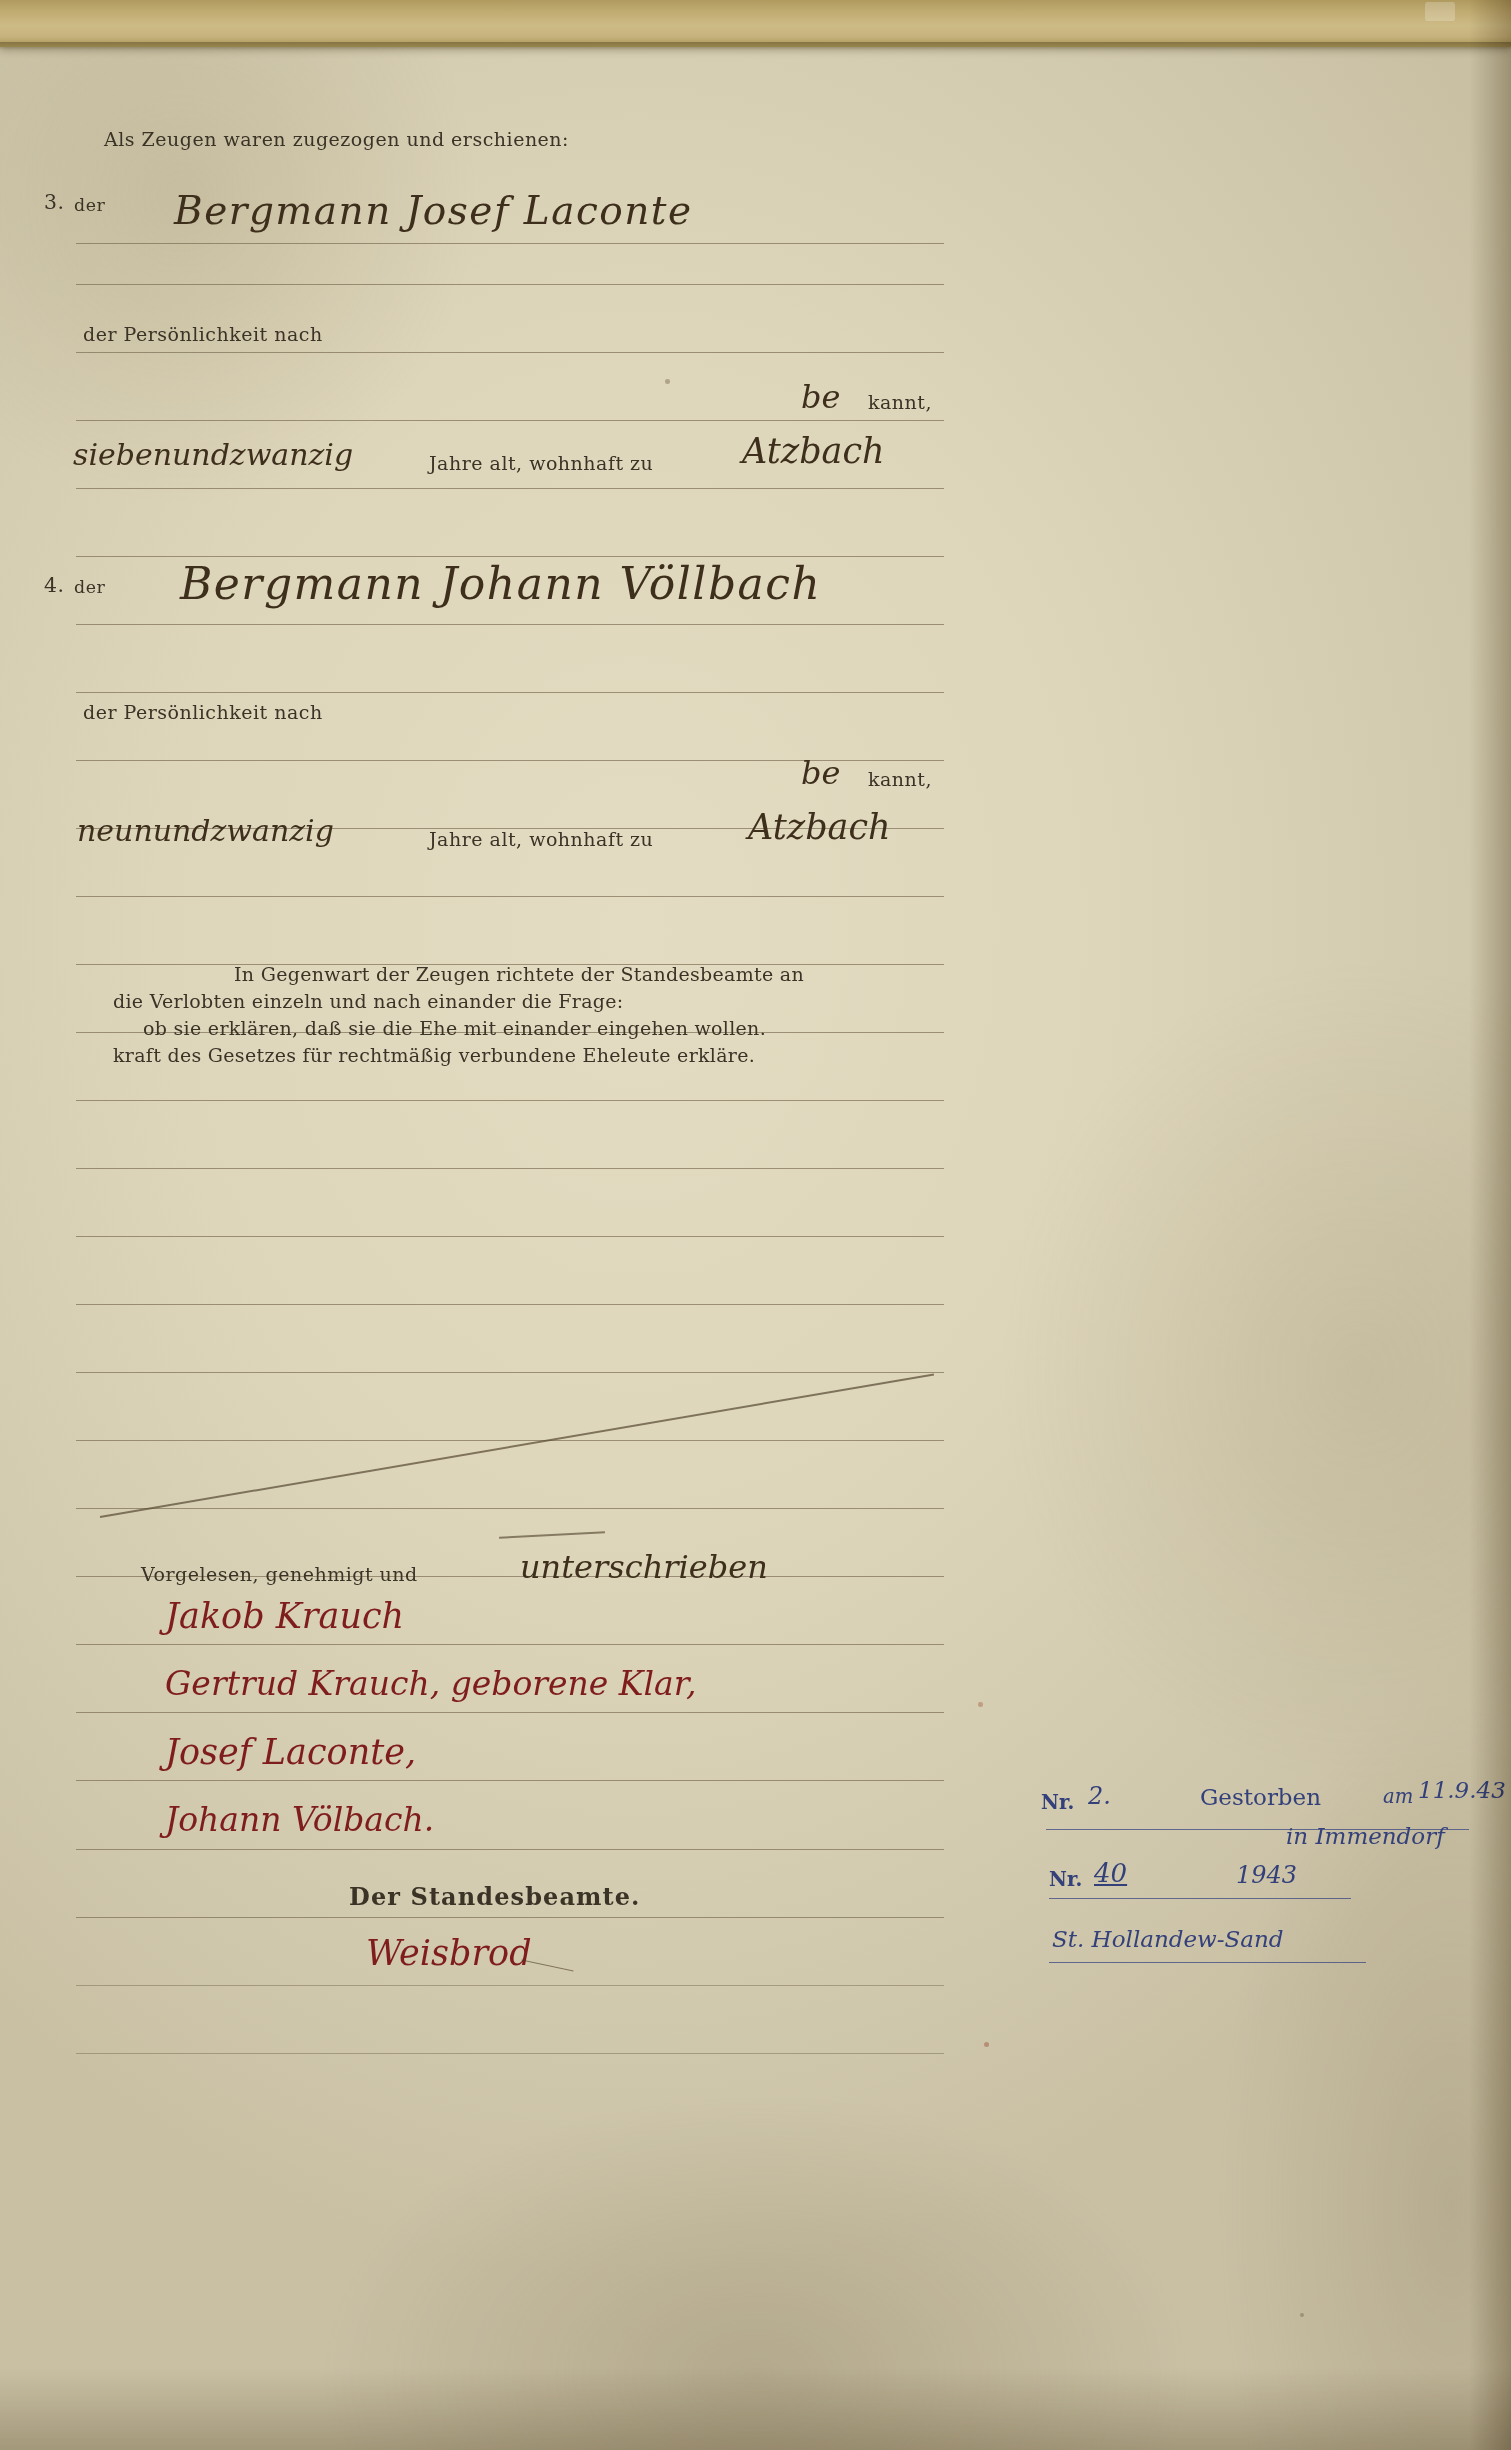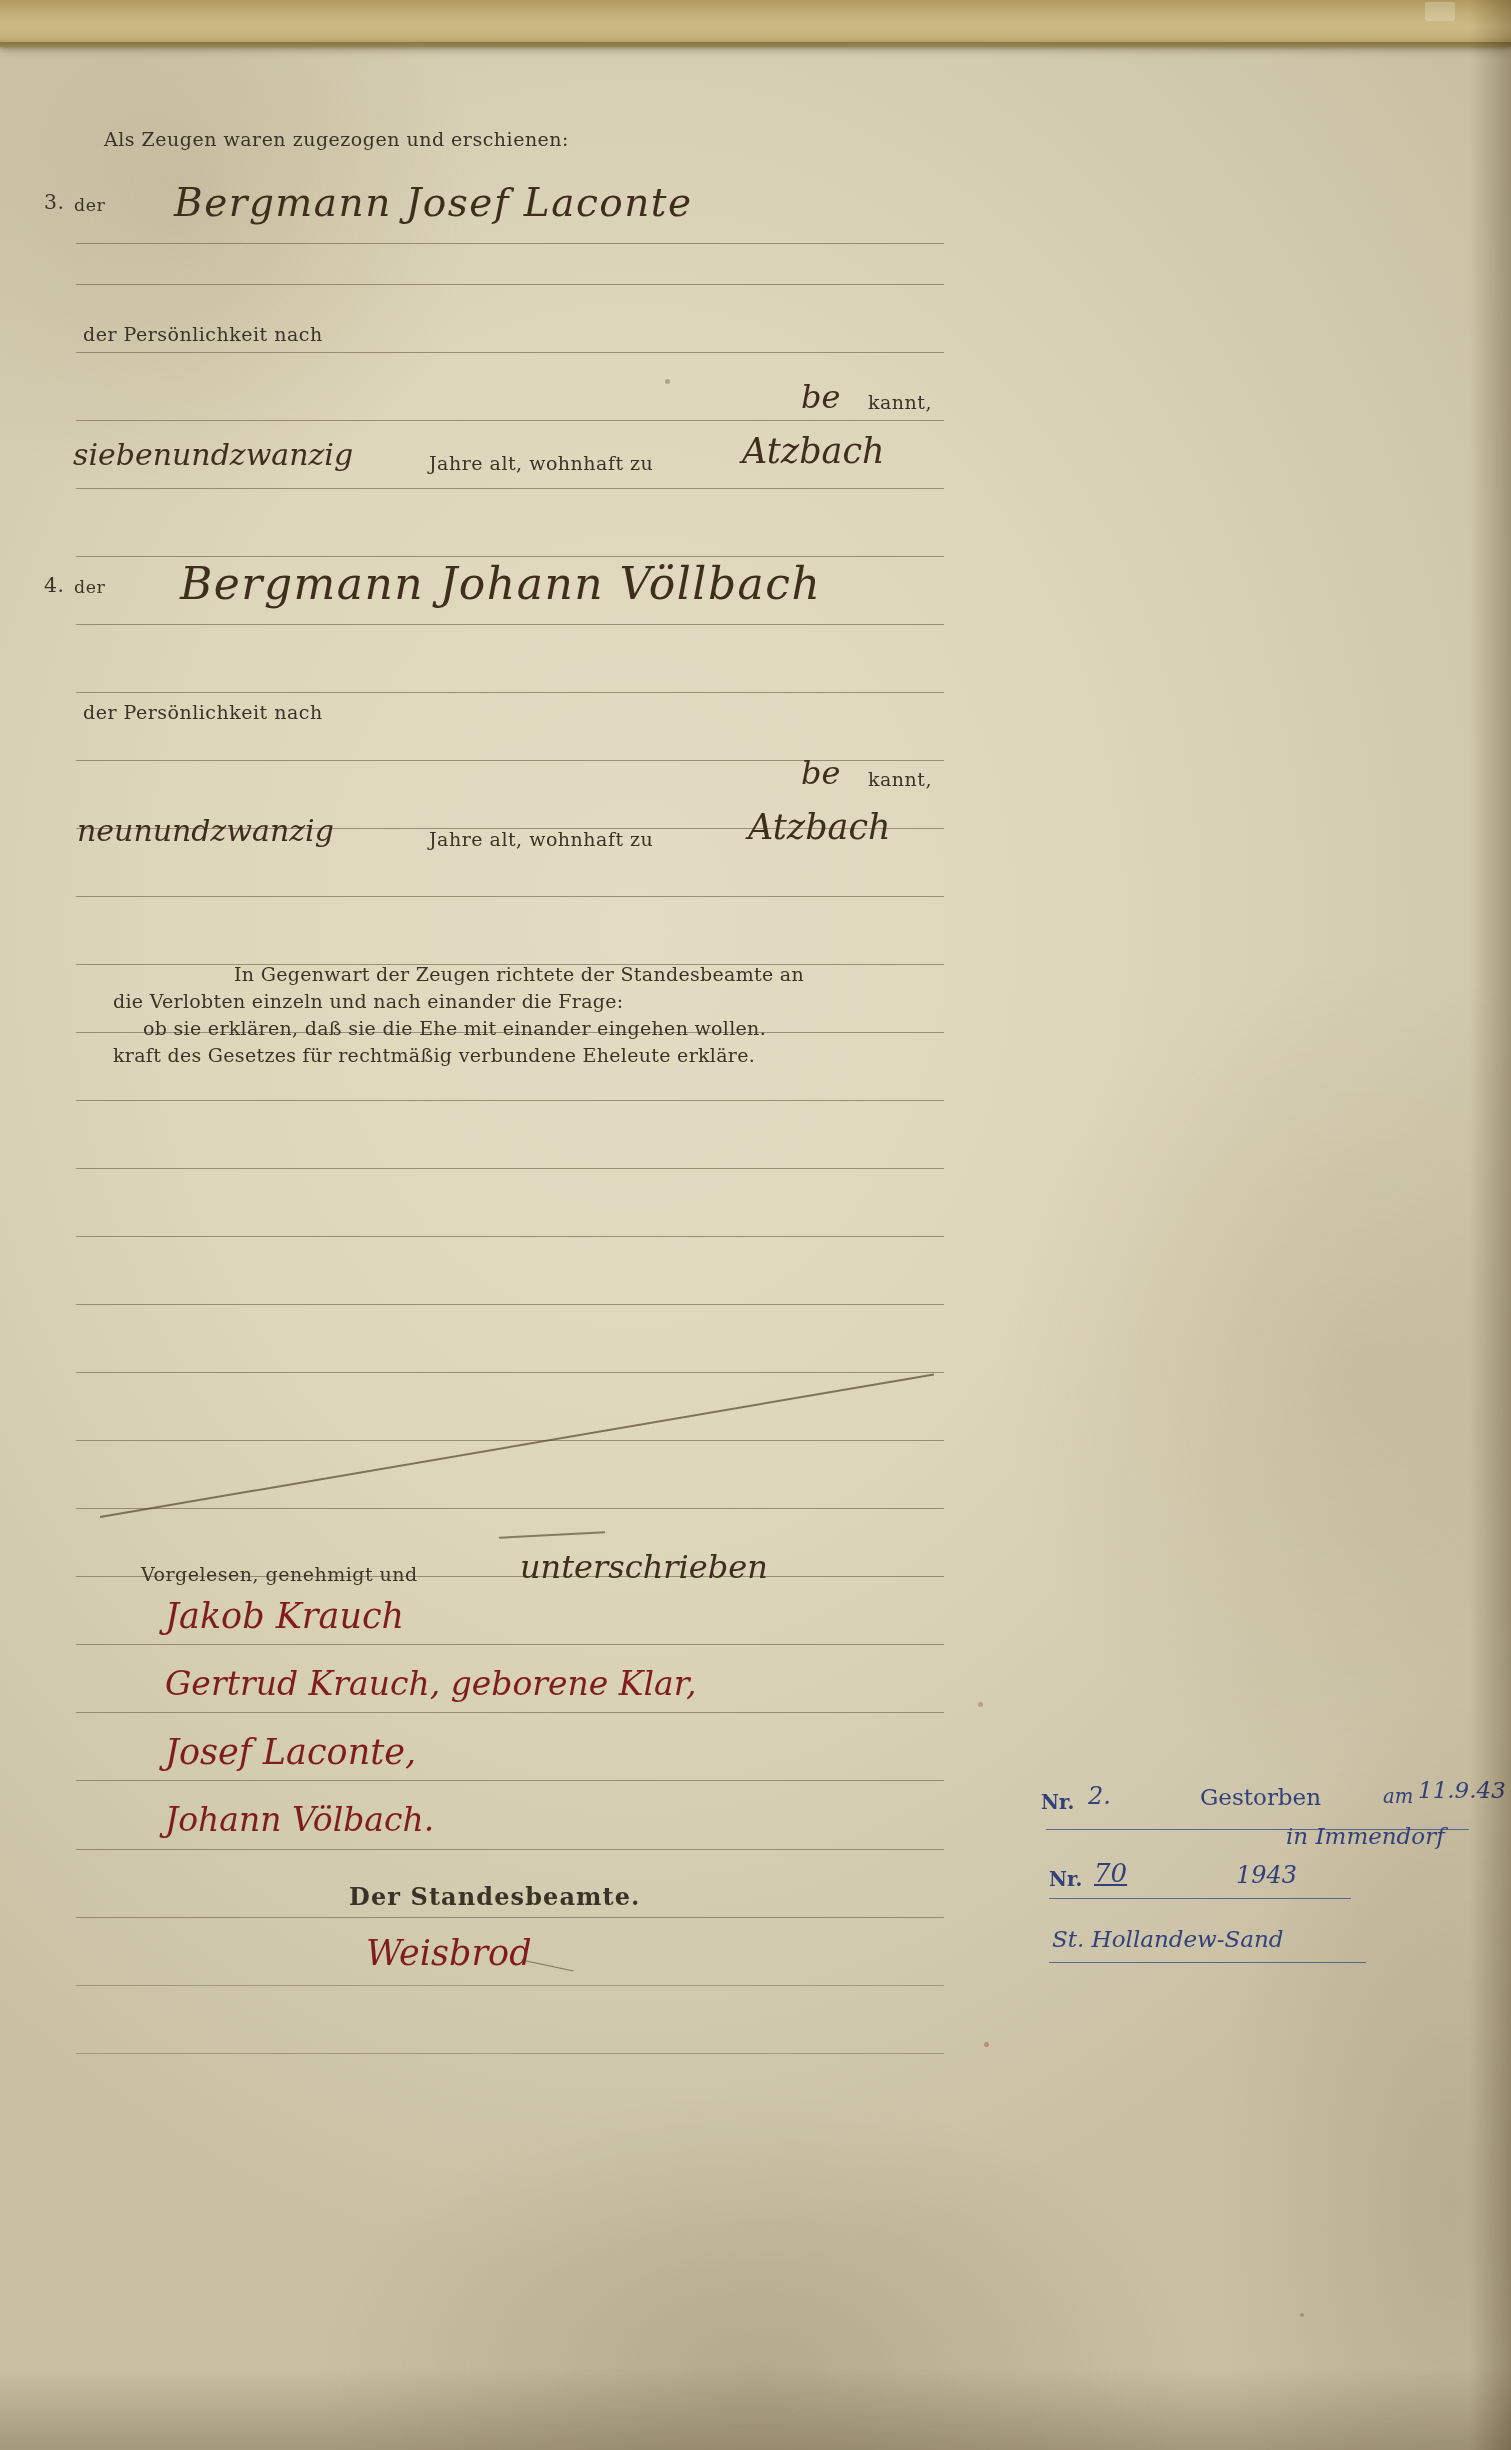--- a/index.html
+++ b/index.html
@@ -187,21 +187,21 @@
   <div class="rule" style="left:76px; top:1780px; width:868px;"></div>
   <div class="rule" style="left:76px; top:1849px; width:868px;"></div>
   <div class="rule" style="left:76px; top:1917px; width:868px;"></div>
   <div class="rule soft" style="left:76px; top:1985px; width:868px;"></div>
   <div class="rule soft" style="left:76px; top:2053px; width:868px;"></div>
 
   <div class="fraktur" style="left:104px; top:128px;">Als Zeugen waren zugezogen und erschienen:</div>
 
   <div class="fraktur" style="left:44px; top:190px; font-size:20.4px;">3.</div>
   <div class="fraktur" style="left:74px; top:195px; font-size:17.4px;">der</div>
-  <div class="hand ink" style="left:174px; top:180px; font-size:39px; letter-spacing:1.5px;">Bergmann Josef Laconte</div>
+  <div class="hand ink" style="left:174px; top:188px; font-size:39px; letter-spacing:1.5px;">Bergmann Josef Laconte</div>
 
   <div class="fraktur" style="left:83px; top:323px; font-size:19px;">der Persönlichkeit nach</div>
 
   <div class="hand ink" style="left:801px; top:378px; font-size:32px;">be</div>
   <div class="fraktur" style="left:868px; top:391px; font-size:19px;">kannt,</div>
 
   <div class="hand ink" style="left:73px; top:437px; font-size:30px;">siebenundzwanzig</div>
   <div class="fraktur" style="left:429px; top:452px; font-size:19px;">Jahre alt, wohnhaft zu</div>
   <div class="hand ink" style="left:742px; top:431px; font-size:35px;">Atzbach</div>
 
@@ -241,21 +241,21 @@
   <div class="flourish" style="left:521px; top:1965px; width:53px; transform:rotate(12deg);"></div>
 
   <div class="stamp-note" style="left:1041px; top:1791px; font-size:19.6px; font-weight:700;">Nr.</div>
   <div class="stamp-note" style="left:1088px; top:1782px; font-size:24px; font-style:italic;">2.</div>
   <div class="stamp-note" style="left:1200px; top:1784px; font-size:23px; font-family:'DejaVu Serif', serif;">Gestorben</div>
   <div class="stamp-note" style="left:1383px; top:1785px; font-size:19.6px; font-style:italic;">am</div>
   <div class="stamp-note" style="left:1418px; top:1777px; font-size:23px; font-style:italic;">11.9.43</div>
   <div class="stamp-note" style="left:1286px; top:1823px; font-size:23px; font-style:italic;">in Immendorf</div>
 
   <div class="stamp-note" style="left:1049px; top:1868px; font-size:19.6px; font-weight:700;">Nr.</div>
-  <div class="stamp-note" style="left:1094px; top:1858px; font-size:26px; font-style:italic; text-decoration:underline;">70</div>
+  <div class="stamp-note" style="left:1094px; top:1858px; font-size:26px; font-style:italic; text-decoration:underline;">40</div>
   <div class="stamp-note" style="left:1236px; top:1861px; font-size:24px; font-style:italic;">1943</div>
   <div class="stamp-note" style="left:1052px; top:1926px; font-size:23px; font-style:italic;">St. Hollandew-Sand</div>
 
   <div class="underline-blue" style="left:1046px; top:1829px; width:423px;"></div>
   <div class="underline-blue" style="left:1049px; top:1898px; width:302px;"></div>
   <div class="underline-blue" style="left:1049px; top:1962px; width:317px;"></div>
 
   <div class="speck" style="left:984px; top:2042px; width:5.3px; height:5.3px; background:rgba(150,60,40,0.4);"></div>
   <div class="speck" style="left:978px; top:1702px; width:4.5px; height:4.5px; background:rgba(150,70,40,0.35);"></div>
   <div class="speck" style="left:665px; top:379px; width:4.5px; height:4.5px;"></div>

